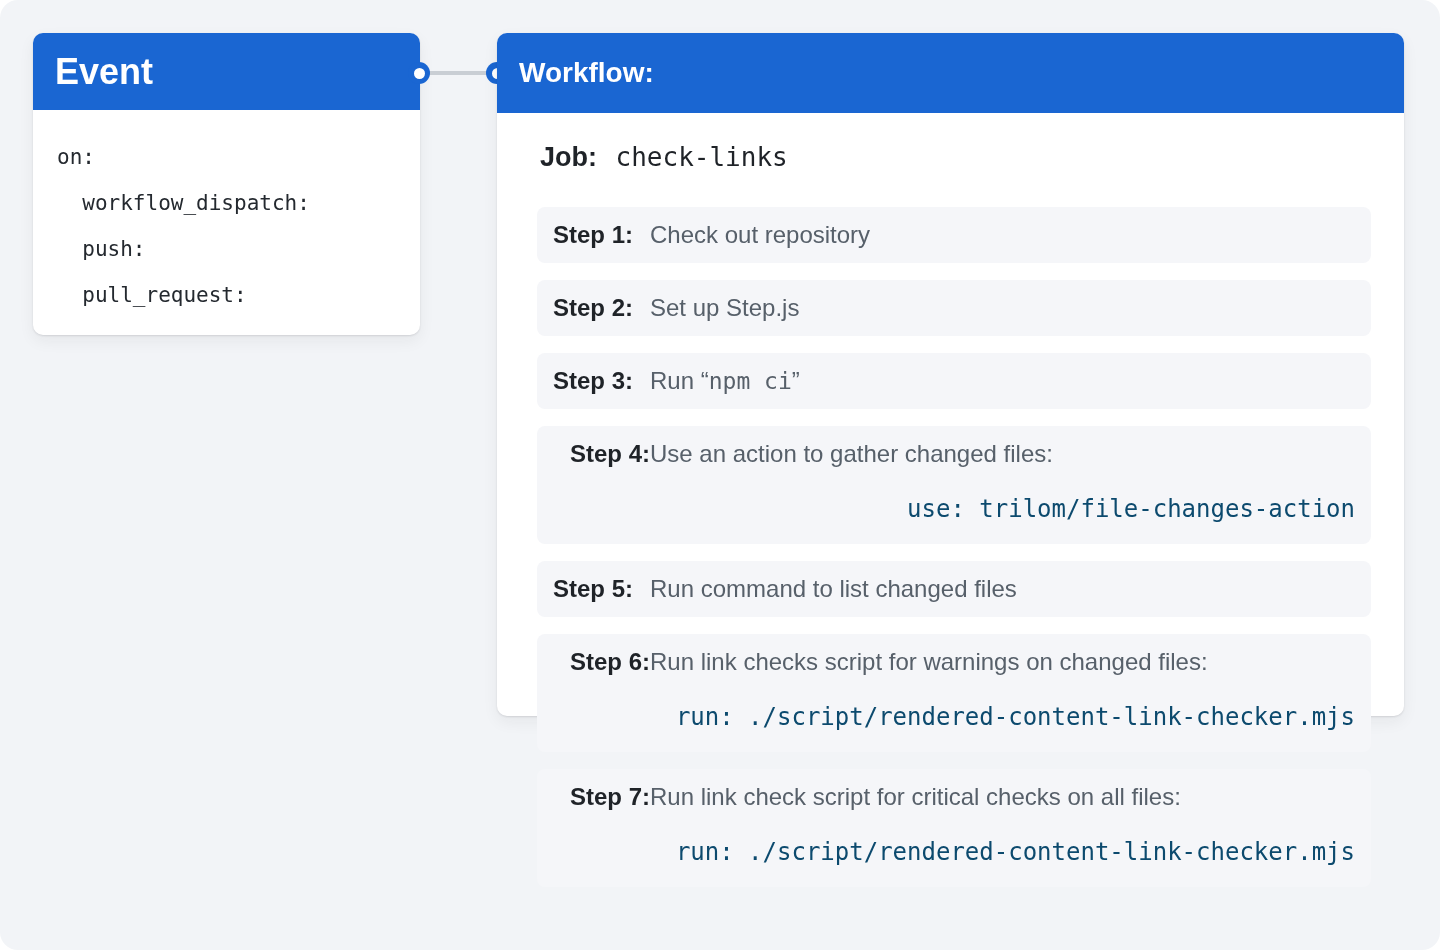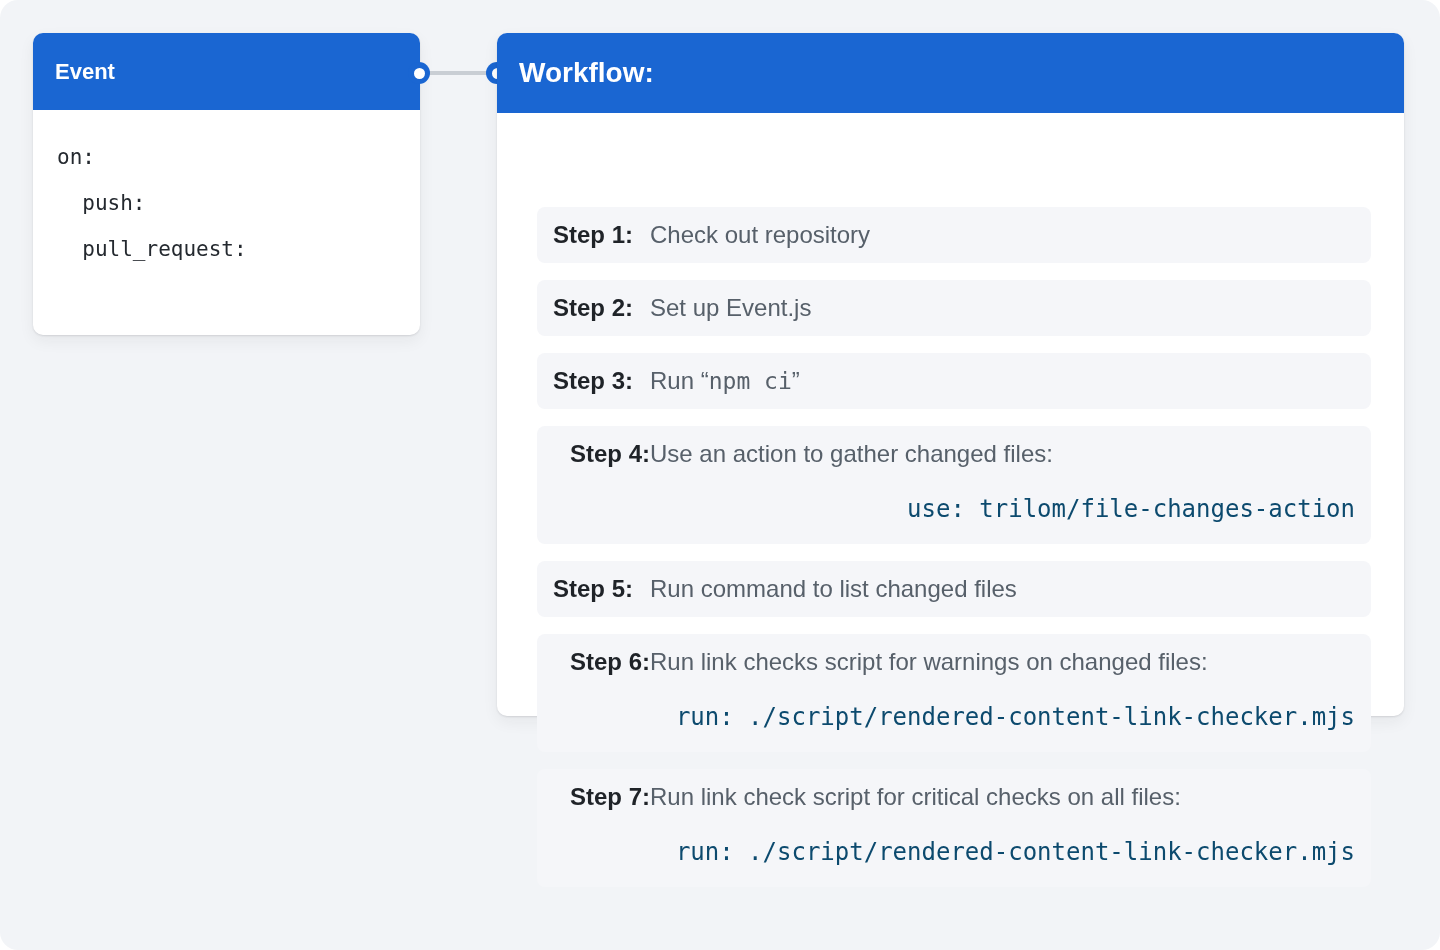--- a/index.html
+++ b/index.html
@@ -33,21 +33,21 @@
     color: #ffffff;
     display: flex;
     align-items: center;
   }
 
   
   .event-card { left: 33px; top: 33px; width: 387px; height: 302px; }
   .event-card .card-header {
     height: 77px;
     padding: 0 22px;
-    font-size: 22px;
+    font-size: 36px;
     font-weight: 700;
   }
   .event-code {
     margin: 0;
     padding: 24px 24px 0 24px;
   }
   .event-code .code-line {
     white-space: pre;
     font-family: "DejaVu Sans Mono", "Liberation Mono", monospace;
     font-size: 21px;
@@ -147,52 +147,57 @@
 
 <div class="canvas">
   <div class="surface"></div>
 
   <div class="card event-card">
     <div class="card-header">
       <span>Event</span>
     </div>
     <div class="event-code">
       <div class="code-line">on:</div>
+      <div class="code-line">  workflow_dispatch:</div>
       <div class="code-line">  push:</div>
       <div class="code-line">  pull_request:</div>
     </div>
   </div>
 
   <div class="connector-line"></div>
   <div class="connector-dot left">
     <span class="dot-inner"></span>
   </div>
   <div class="connector-dot right">
     <span class="dot-inner"></span>
   </div>
 
   <div class="card workflow-card">
     <div class="card-header">
       <span class="wf-label">Workflow:</span>
     </div>
 
+    <div class="job-line">
+      <span class="job-label">Job:</span>
+      <span class="job-name">check-links</span>
+    </div>
 
     <div class="steps">
 
       <div class="step-row single">
         <div class="step-line1">
           <span class="step-label">Step 1:</span>
           <span class="step-desc">Check out repository</span>
         </div>
       </div>
 
       <div class="step-row single">
         <div class="step-line1">
           <span class="step-label">Step 2:</span>
-          <span class="step-desc">Set up Event.js</span>
+          <span class="step-desc">Set up Step.js</span>
         </div>
       </div>
 
       <div class="step-row single">
         <div class="step-line1">
           <span class="step-label">Step 3:</span>
           <span class="step-desc"><span>Run “</span><span class="inline-code">npm ci</span><span>”</span></span>
         </div>
       </div>
 

